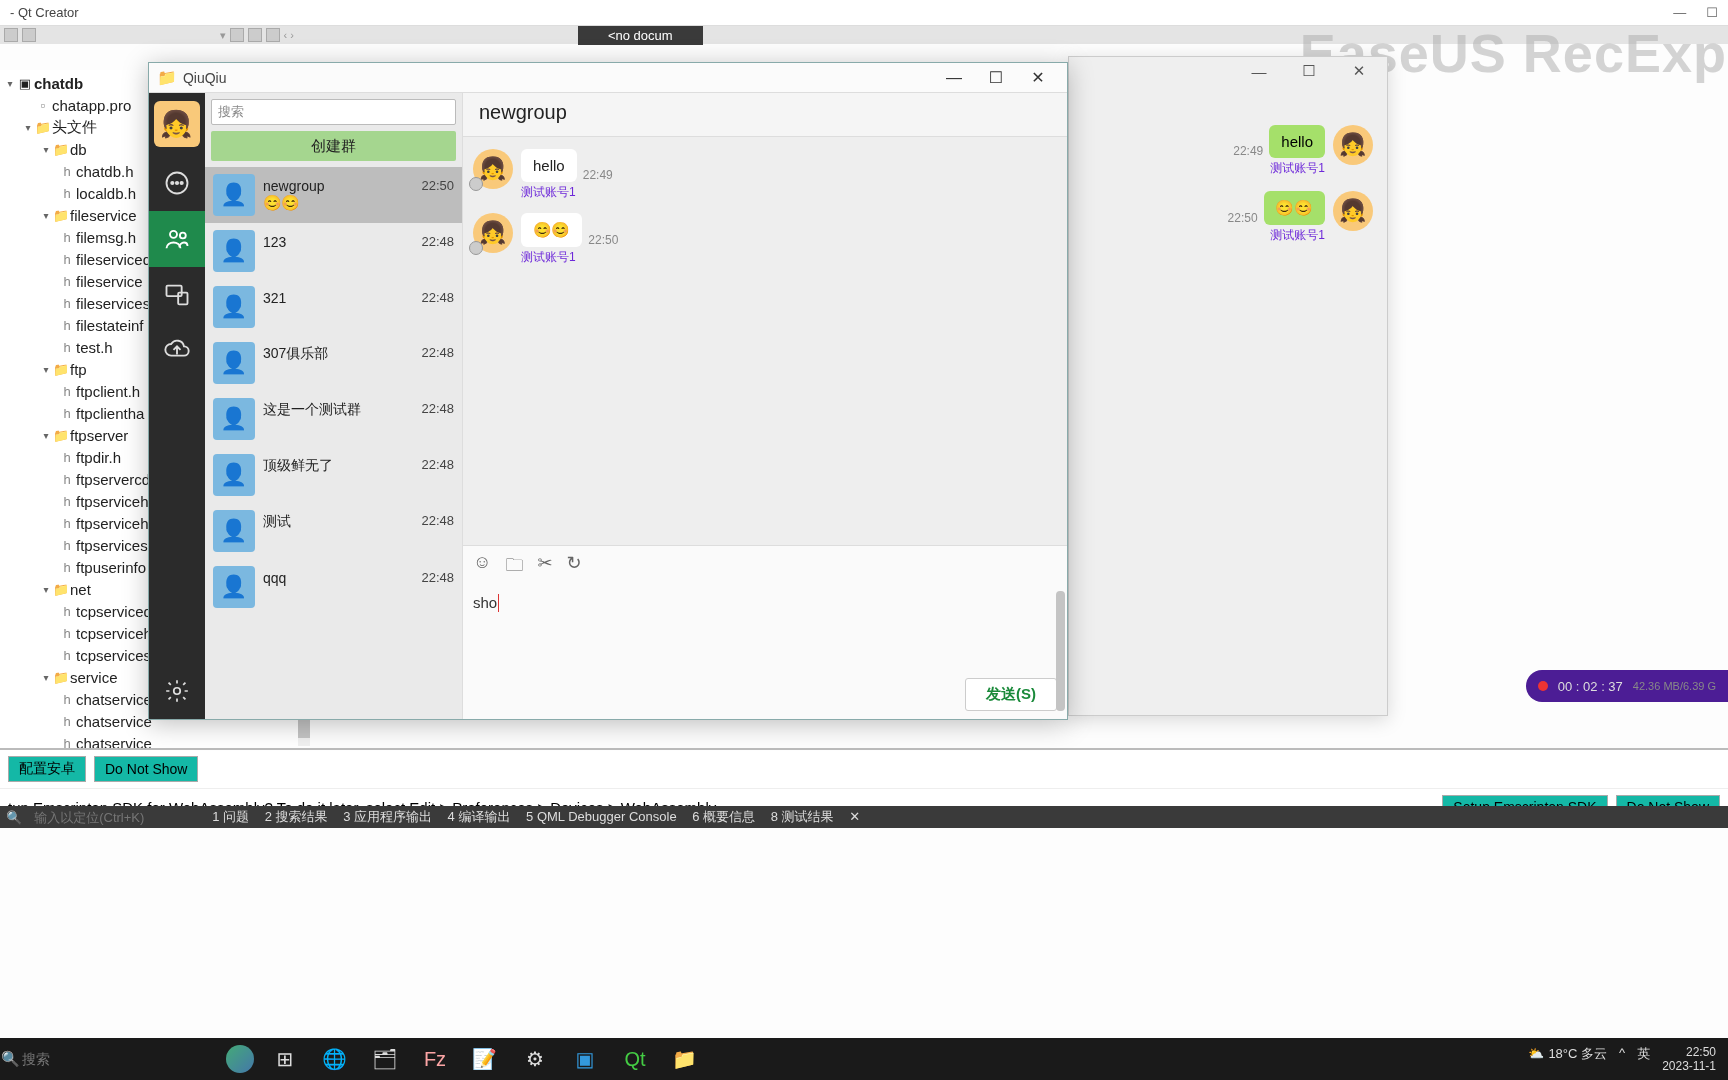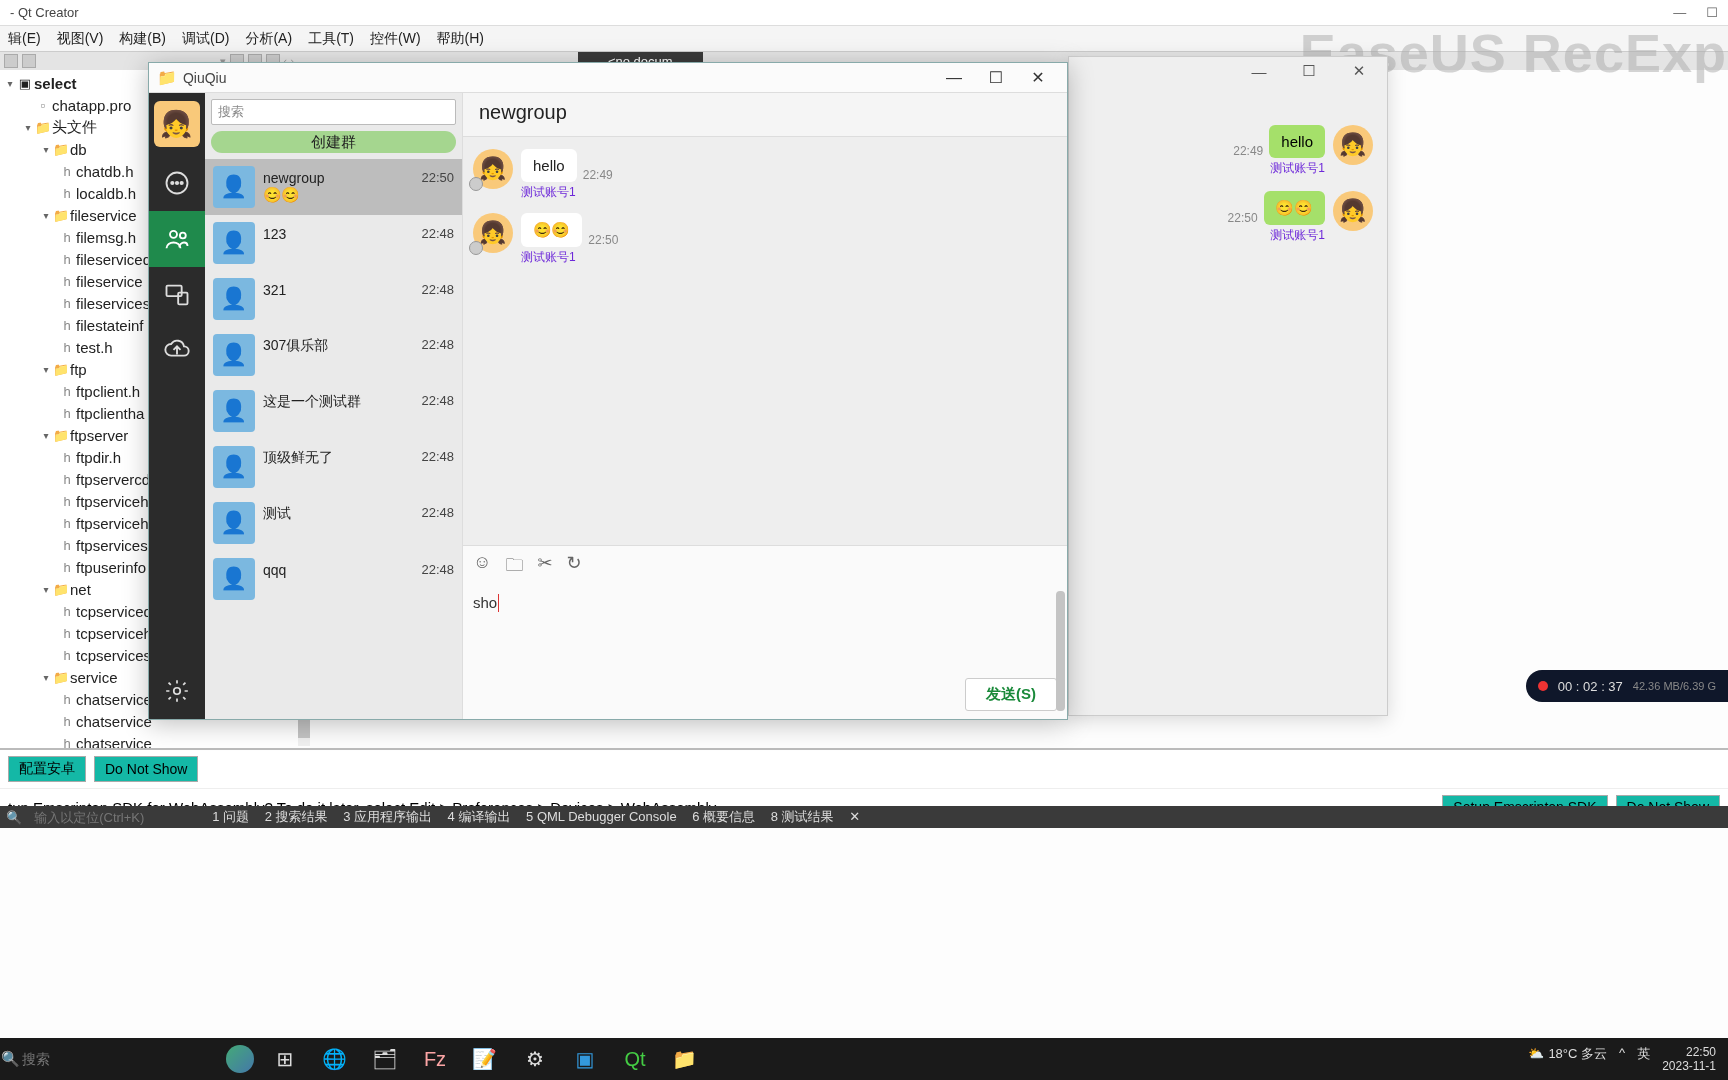--- a/index.html
+++ b/index.html
@@ -48,21 +48,21 @@
 
 .nav-rail { width: 56px; background: #2b2b2b; display: flex; flex-direction: column; align-items: center; }
 .nav-avatar { width: 46px; height: 46px; margin: 8px 0; border-radius: 6px; background: #f9c97a; display:flex; align-items:center; justify-content:center; font-size:26px; }
 .nav-item { width: 56px; height: 56px; display: flex; align-items: center; justify-content: center; color: #ddd; }
 .nav-item.active { background: #1f8a4c; }
 .nav-spacer { flex: 1; }
 
 
 .conv-panel { width: 258px; background: #eaeaea; display: flex; flex-direction: column; border-right: 1px solid #ddd; }
 .search-box { margin: 6px; height: 26px; background: #fff; border: 1px solid #bbb; border-radius: 2px; display: flex; align-items: center; padding: 0 6px; font-size: 13px; color: #888; }
-.create-group { margin: 0 6px 6px 6px; height: 22px; background: #a5d68f; color: #222; display: flex; align-items: center; justify-content: center; font-size: 15px; border-radius: 12px; }
+.create-group { margin: 0 6px 6px 6px; height: 30px; background: #a5d68f; color: #222; display: flex; align-items: center; justify-content: center; font-size: 15px; border-radius: 2px; }
 .conv-list { flex: 1; overflow: hidden; }
 .conv-item { display: flex; align-items: center; padding: 6px 8px; gap: 8px; height: 56px; }
 .conv-item.active { background: #bdbdbd; }
 .conv-avatar { width: 42px; height: 42px; background: #7bb8e0; border-radius: 4px; display:flex; align-items:center; justify-content:center; color:#fff; font-size:22px; }
 .conv-info { flex: 1; display: flex; flex-direction: column; justify-content: center; }
 .conv-top { display: flex; justify-content: space-between; font-size: 14px; }
 .conv-name { color: #222; }
 .conv-time { font-size: 13px; color: #444; }
 .conv-preview { font-size: 14px; color: #666; height: 18px; }
 .emoji { font-size: 15px; }
@@ -97,21 +97,21 @@
 .cw2-msg { display: flex; justify-content: flex-end; align-items: flex-start; gap: 8px; margin-bottom: 14px; }
 .cw2-stack { display:flex; flex-direction:column; align-items:flex-end; gap:2px; }
 .cw2-line { display:flex; align-items:flex-end; gap:6px; }
 .cw2-bubble { background: #a5e06a; border-radius: 6px; padding: 8px 12px; font-size: 15px; }
 .cw2-avatar { width: 40px; height: 40px; border-radius:20px; background:#f9c97a; display:flex; align-items:center; justify-content:center; font-size:22px; }
 
 
 .watermark { position: absolute; right: -30px; top: 22px; font-size: 54px; font-weight: bold; color: rgba(170,170,170,0.5); letter-spacing: 1px; white-space: nowrap; }
 
 
-.recorder { position: absolute; right: 0; top: 670px; height: 32px; background: #0f172a; color: #ddd; border-radius: 16px 0 0 16px; display: flex; align-items: center; padding: 0 12px; font-size: 13px; gap: 10px; }
+.recorder { position: absolute; right: 0; top: 670px; height: 32px; background: #4c1d95; color: #ddd; border-radius: 16px 0 0 16px; display: flex; align-items: center; padding: 0 12px; font-size: 13px; gap: 10px; }
 .recorder .dot { width: 10px; height: 10px; background: #e33; border-radius: 5px; }
 .recorder .sub { color: #888; font-size: 11px; }
 
 
 .taskbar { position: absolute; left: 0; bottom: 0; width: 100%; height: 42px; background: #1a1a1a; display: flex; align-items: center; color: #ddd; font-size: 13px; }
 .taskbar .tb-search { width: 22px; text-align:center; font-size:15px; }
 .taskbar input { background: transparent; border: none; color: #bbb; font-size: 14px; width: 180px; }
 .taskbar .tb-items { display: flex; gap: 4px; margin-left: 20px; }
 .taskbar .tb-app { width: 46px; height: 36px; display: flex; align-items: center; justify-content: center; font-size: 20px; }
 .taskbar .tb-right { margin-left: auto; display: flex; align-items: flex-start; gap: 12px; padding-right: 12px; }
@@ -122,48 +122,38 @@
 </head>
 <body>
 
 <div class="qt-window">
   <div class="qt-titlebar">
     <span>- Qt Creator</span>
     <span style="margin-left:auto; display:flex; gap:20px; color:#666;">
       <span>—</span>
       <span>☐</span>
     </span>
-  </div>
-  <div class="qt-menubar">
-    <span>辑(E)</span>
-    <span>视图(V)</span>
-    <span>构建(B)</span>
-    <span>调试(D)</span>
-    <span>分析(A)</span>
-    <span>工具(T)</span>
-    <span>控件(W)</span>
-    <span>帮助(H)</span>
   </div>
   <div class="qt-toolbar">
     <span class="tb-btn"></span>
     <span class="tb-btn"></span>
     <span style="margin-left:180px; color:#999;">▾</span>
     <span class="tb-btn"></span>
     <span class="tb-btn"></span>
     <span class="tb-btn"></span>
     <span style="color:#999;">‹ ›</span>
     <span class="qt-nodoc">&lt;no docum</span>
   </div>
 
   <div class="qt-project">
     <div class="qt-tree">
       <div class="tree-row indent-0">
           <span class="tree-caret">▾</span>
           <span class="tree-icon">▣</span>
-          <span class="tree-label tree-root">select</span>
+          <span class="tree-label tree-root">chatdb</span>
         </div>
       <div class="tree-row indent-1">
           <span class="tree-caret"></span>
           <span class="tree-icon tree-file">▫</span>
           <span class="tree-label">chatapp.pro</span>
         </div>
       <div class="tree-row indent-1">
           <span class="tree-caret">▾</span>
           <span class="tree-icon tree-folder">📁</span>
           <span class="tree-label">头文件</span>

